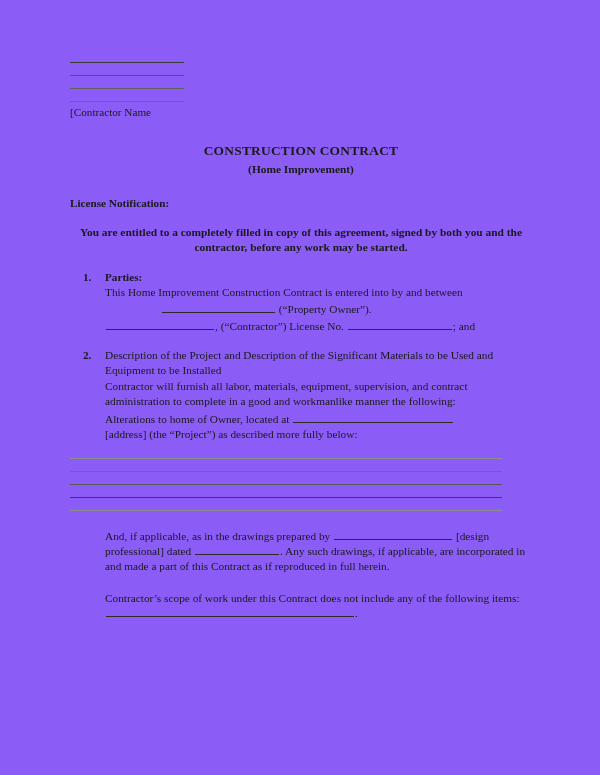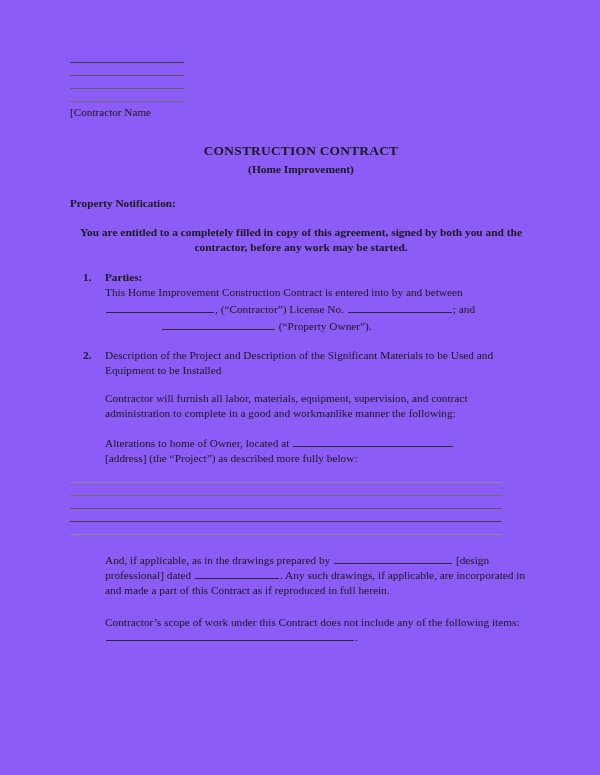--- a/index.html
+++ b/index.html
@@ -107,21 +107,21 @@
     font-size: 11.2px;
     font-weight: bold;
     line-height: 14.4px;
   }
   .sec-para {
     font-size: 11.3px;
     line-height: 14.6px;
     margin-top: 1px;
   }
   .sec-para.gap {
-    margin-top: 14px;
+    margin-top: 2px;
   }
 
   
   .fill {
     display: inline-block;
     border-bottom: 1px solid #2b2b2b;
     height: 11px;
     vertical-align: baseline;
     margin: 0 1px;
   }
@@ -173,29 +173,29 @@
     </div>
     <div class="hdr-text">
       <div>[Contractor Name</div>
     </div>
 
     <div class="title-block">
       <div class="doc-title">CONSTRUCTION CONTRACT</div>
       <div class="doc-subtitle">(Home Improvement)</div>
     </div>
 
-    <div class="notice-label">Property Notification:</div>
+    <div class="notice-label">License Notification:</div>
     <div class="notice-body">You are entitled to a completely filled in copy of this agreement, signed by both you and the contractor, before any work may be started.</div>
 
     <div class="section">
       <span class="sec-num">1.</span>
       <div class="sec-heading">Parties:</div>
       <div class="sec-para">This Home Improvement Construction Contract is entered into by and between</div>
+      <div class="sec-para indent-line2"><span class="fill w-own"></span> <span>(“Property Owner”).</span></div>
       <div class="sec-para"><span class="fill w-mid"></span><span>, (“Contractor”) License No.</span> <span class="fill w-lic"></span><span>; and</span></div>
-      <div class="sec-para indent-line2"><span class="fill w-own"></span> <span>(“Property Owner”).</span></div>
     </div>
 
     <div class="section">
       <span class="sec-num">2.</span>
       <div class="sec-para">Description of the Project and Description of the Significant Materials to be Used and Equipment to be Installed</div>
       <div class="sec-para gap">Contractor will furnish all labor, materials, equipment, supervision, and contract administration to complete in a good and workmanlike manner the following:</div>
       <div class="sec-para gap"><span>Alterations to home of Owner, located at</span> <span class="fill w-addr"></span></div>
       <div class="sec-para">[address] (the “Project”) as described more fully below:</div>
     </div>
 

